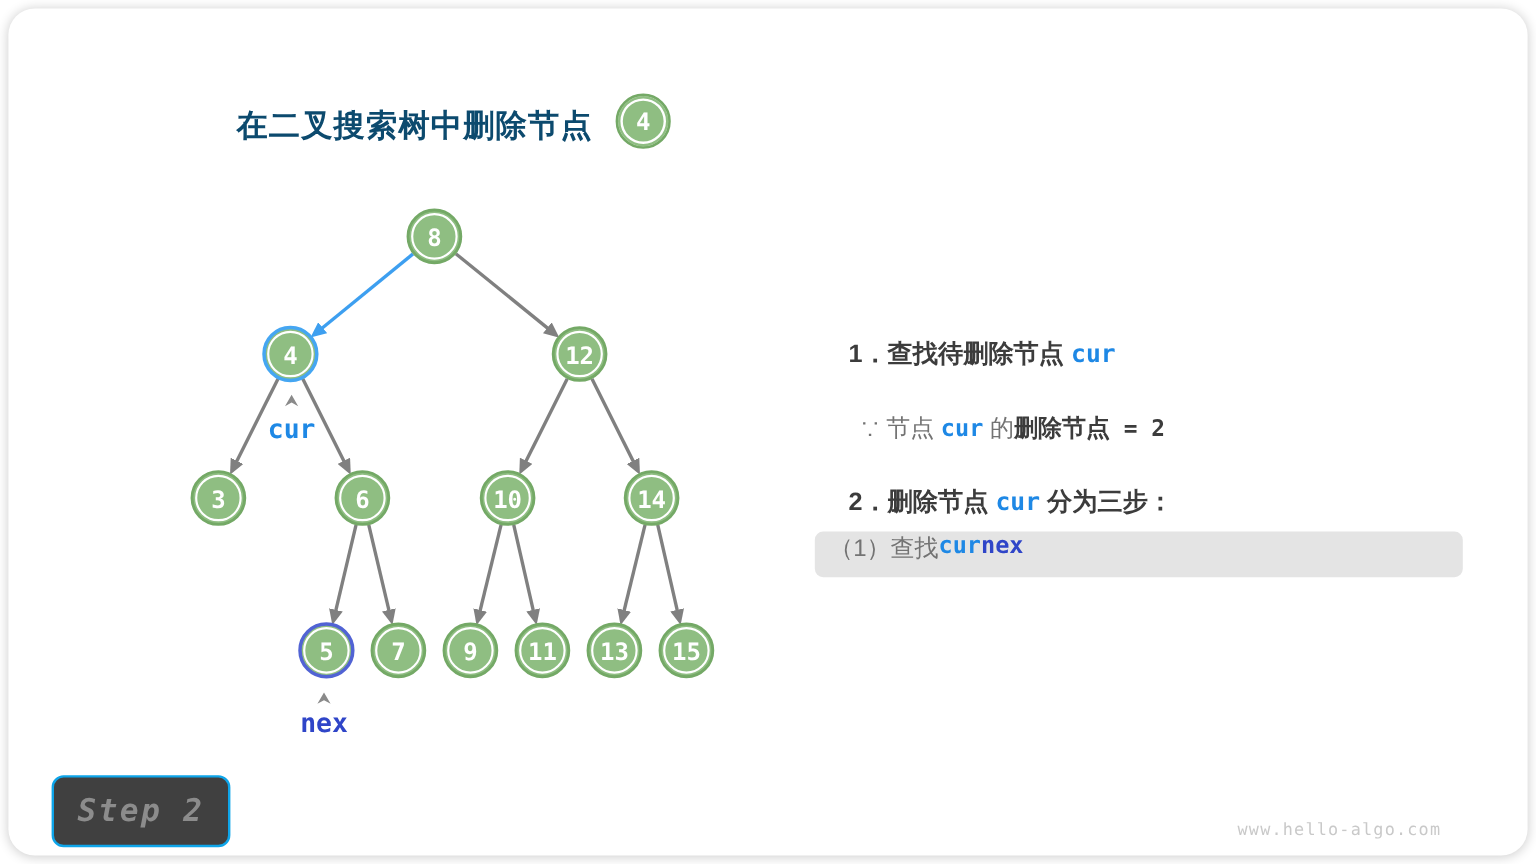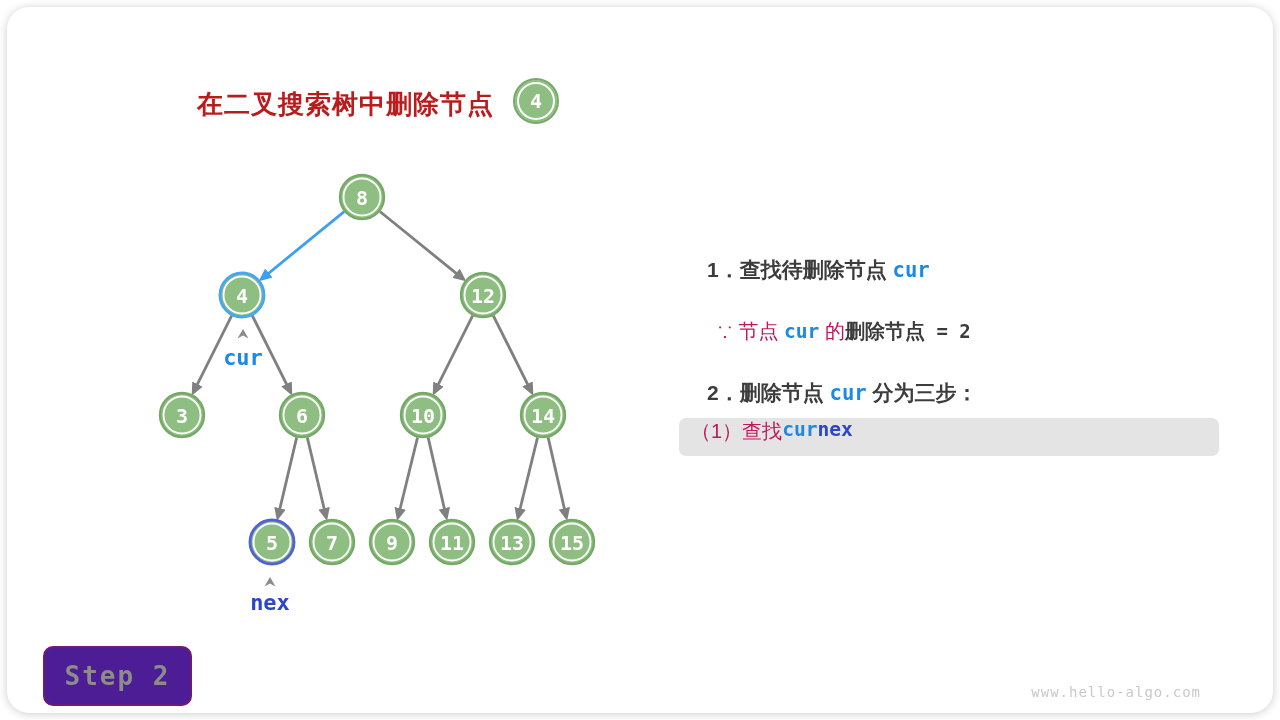--- a/index.html
+++ b/index.html
@@ -1,40 +1,40 @@
 <!DOCTYPE html>
 <html style="--node-fill: #8FBE82; --node-ring: #74A966; --code-blue: #1E88E5; --code-indigo: #2F45C8; --text-dark: #3C3C3C; --highlight-bg: #E4E4E4;"><head>
 <meta charset="utf-8">
 <style>
   html,body{margin:0;padding:0;width:1280px;height:720px;background:#ffffff;overflow:hidden;
     font-family:"Liberation Sans", sans-serif;}
   .card{position:absolute;left:7px;top:7px;width:1266px;height:706px;background:#ffffff;
     border-radius:22px;box-shadow:0 1px 10px rgba(0,0,0,0.20);}
   .title-text{position:absolute;left:190px;top:80px;font-size:26px;font-weight:bold;
-    color:#b91c1c;letter-spacing:1px;white-space:nowrap;}
+    color:#0c4a6e;letter-spacing:1px;white-space:nowrap;}
   .badge{position:absolute;left:506px;top:71px;width:42px;height:42px;border-radius:50%;
     background:var(--node-fill);border:2px solid var(--node-ring);
     box-shadow:inset 0 0 0 2px var(--node-fill), inset 0 0 0 4px #ffffff;
     display:flex;align-items:center;justify-content:center;}
   .badge span{color:#ffffff;font-family:"DejaVu Sans Mono", monospace;font-weight:bold;font-size:20px;}
   #tree-svg{position:absolute;left:0;top:0;width:1280px;height:720px;}
-  .panel-line{position:absolute;white-space:nowrap;color:var(--text-dark);font-size:20px;}
+  .panel-line{position:absolute;white-space:nowrap;color:var(--text-dark);font-size:20px;margin-top:25px;}
   .panel-line .seg-bold{font-weight:bold;color:var(--text-dark);}
-  .panel-line .seg-normal{font-weight:normal;color:#be185d;}
+  .panel-line .seg-normal{font-weight:normal;color:#737373;}
   .panel-line .seg-code-blue{font-family:"DejaVu Sans Mono", monospace;font-weight:bold;
     color:var(--code-blue);font-size:0.98em;}
   .panel-line .seg-code-indigo{font-family:"DejaVu Sans Mono", monospace;font-weight:bold;
     color:var(--code-indigo);font-size:0.98em;}
   .panel-line .seg-code-dark{font-family:"DejaVu Sans Mono", monospace;font-weight:bold;
     color:var(--text-dark);font-size:0.95em;}
   .panel-line.size-big{font-size:21px;}
   .panel-line.highlight{background:var(--highlight-bg);border-radius:7px;height:38px;
     display:flex;align-items:flex-start;padding:0 12px;}
-  .step-btn{position:absolute;left:36px;top:639px;width:145px;height:56px;background:#4c1d95;
-    border:2px solid #701a75;border-radius:10px;display:flex;align-items:center;justify-content:center;}
+  .step-btn{position:absolute;left:36px;top:639px;width:145px;height:56px;background:#404040;
+    border:2px solid #0ea5e9;border-radius:10px;display:flex;align-items:center;justify-content:center;font-style:italic;}
   .step-btn span{font-family:"DejaVu Sans Mono", monospace;font-weight:bold;font-size:26px;
     color:#8c8c8c;letter-spacing:2px;}
   .watermark{position:absolute;right:72px;top:677px;font-family:"DejaVu Sans Mono", monospace;
     font-size:14px;color:#c9c9c9;letter-spacing:1px;}
 </style>
 </head>
 <body>
 
 <div class="card">
   <div class="title-text">在二叉搜索树中删除节点</div>

